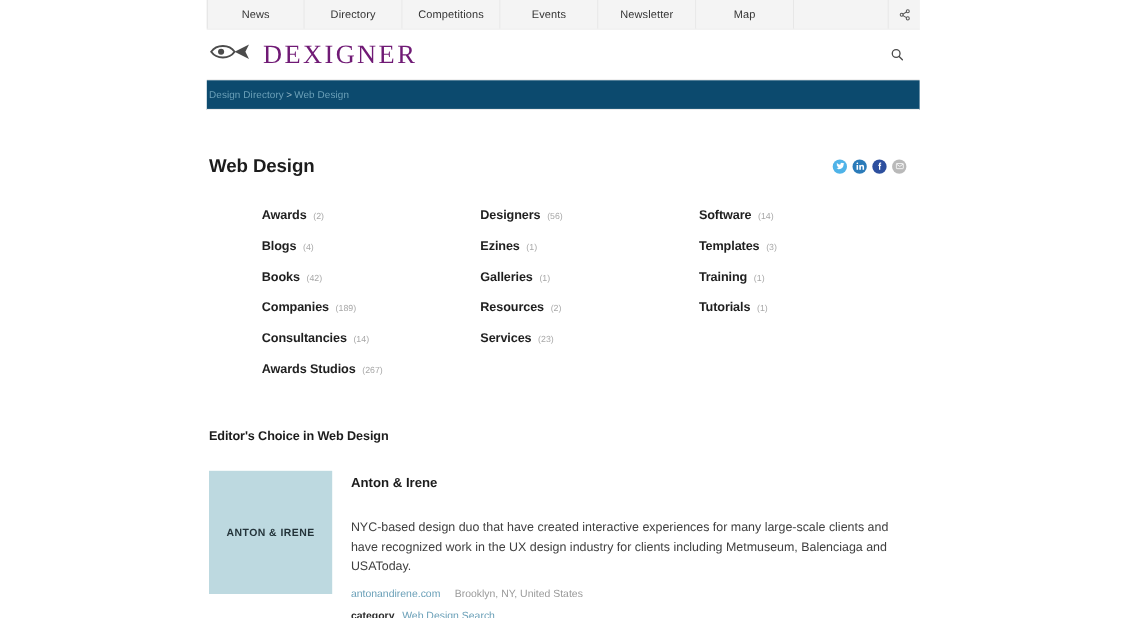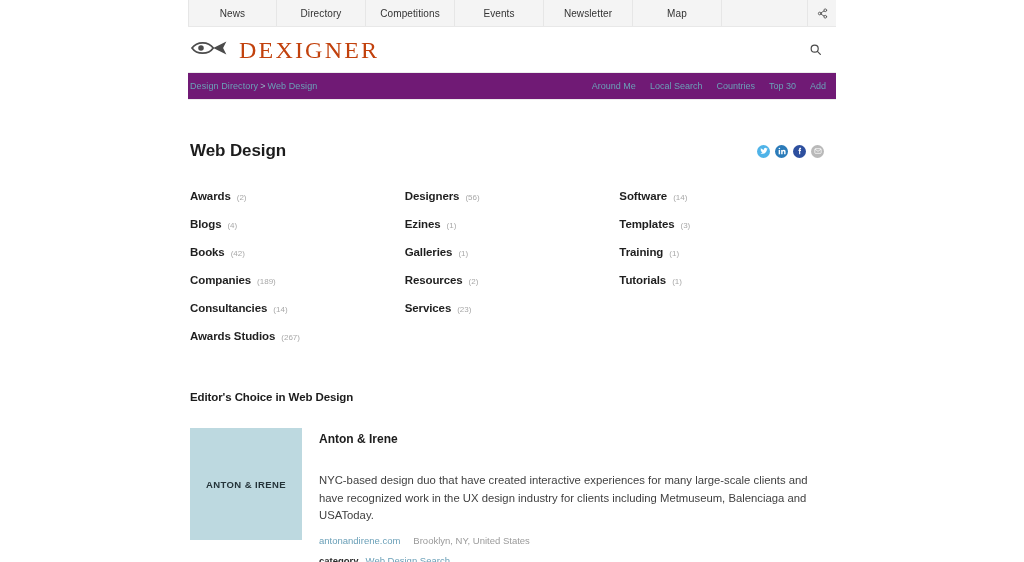--- a/index.html
+++ b/index.html
@@ -77,33 +77,33 @@
   .brand {
     display: flex;
     align-items: center;
     gap: 9px;
     cursor: pointer;
   }
   .brand-word {
     font-family: "Liberation Serif", serif;
     font-size: 24px;
     letter-spacing: 2.2px;
-    color: #c2410c;
+    color: #701a75;
     line-height: 1;
   }
   .search-btn {
     width: 22px; height: 22px;
     display: flex; align-items: center; justify-content: center;
     cursor: pointer;
   }
 
   
   .crumbbar {
     height: 27px;
-    background: #701a75;
+    background: #0c4a6e;
     border-bottom: 1px solid #ededed;
     display: flex;
     align-items: center;
     justify-content: space-between;
     padding: 0 10px 0 2px;
   }
   .crumb {
     font-size: 9px;
     color: #7da9bd;
     letter-spacing: .1px;
@@ -141,20 +141,21 @@
     align-items: center;
     justify-content: center;
     cursor: pointer;
   }
   .sicon svg { display: block; }
 
   
   .cats {
     display: flex;
     padding-top: 29px;
+    margin-left: 48px;
   }
   .cat-col { width: 216px; }
   .cat-item {
     height: 28px;
     display: flex;
     align-items: baseline;
     gap: 6px;
     cursor: pointer;
   }
   .cat-name {
@@ -298,27 +299,20 @@
           <circle cx="10.5" cy="10.5" r="6.5"></circle>
           <line x1="15.5" y1="15.5" x2="21" y2="21"></line>
         </svg>
       </div>
     </div>
 
     <div class="crumbbar">
       <div class="crumb">
         <a>Design Directory</a><span class="sep">&gt;</span><a>Web Design</a>
       </div>
-      <div class="crumb-actions">
-        <a>Around Me</a>
-        <a>Local Search</a>
-        <a>Countries</a>
-        <a>Top 30</a>
-        <a>Add</a>
-      </div>
     </div>
 
     <div class="main">
 
       <div class="title-row">
         <div class="page-title">Web Design</div>
         <div class="share-icons">
           <div class="sicon" style="background:#4fb3e8">
             <svg width="8" height="8" viewBox="0 0 24 24" fill="#ffffff">
               <path d="M23 4.9a9 9 0 0 1-2.6.7 4.5 4.5 0 0 0 2-2.5 9 9 0 0 1-2.9 1.1 4.5 4.5 0 0 0-7.7 4.1A12.8 12.8 0 0 1 2.6 3.6a4.5 4.5 0 0 0 1.4 6 4.4 4.4 0 0 1-2-.6 4.5 4.5 0 0 0 3.6 4.4 4.5 4.5 0 0 1-2 .1 4.5 4.5 0 0 0 4.2 3.1A9 9 0 0 1 1 18.5a12.7 12.7 0 0 0 6.9 2c8.3 0 12.8-6.9 12.8-12.8V7a9.2 9.2 0 0 0 2.3-2.1z"></path>

